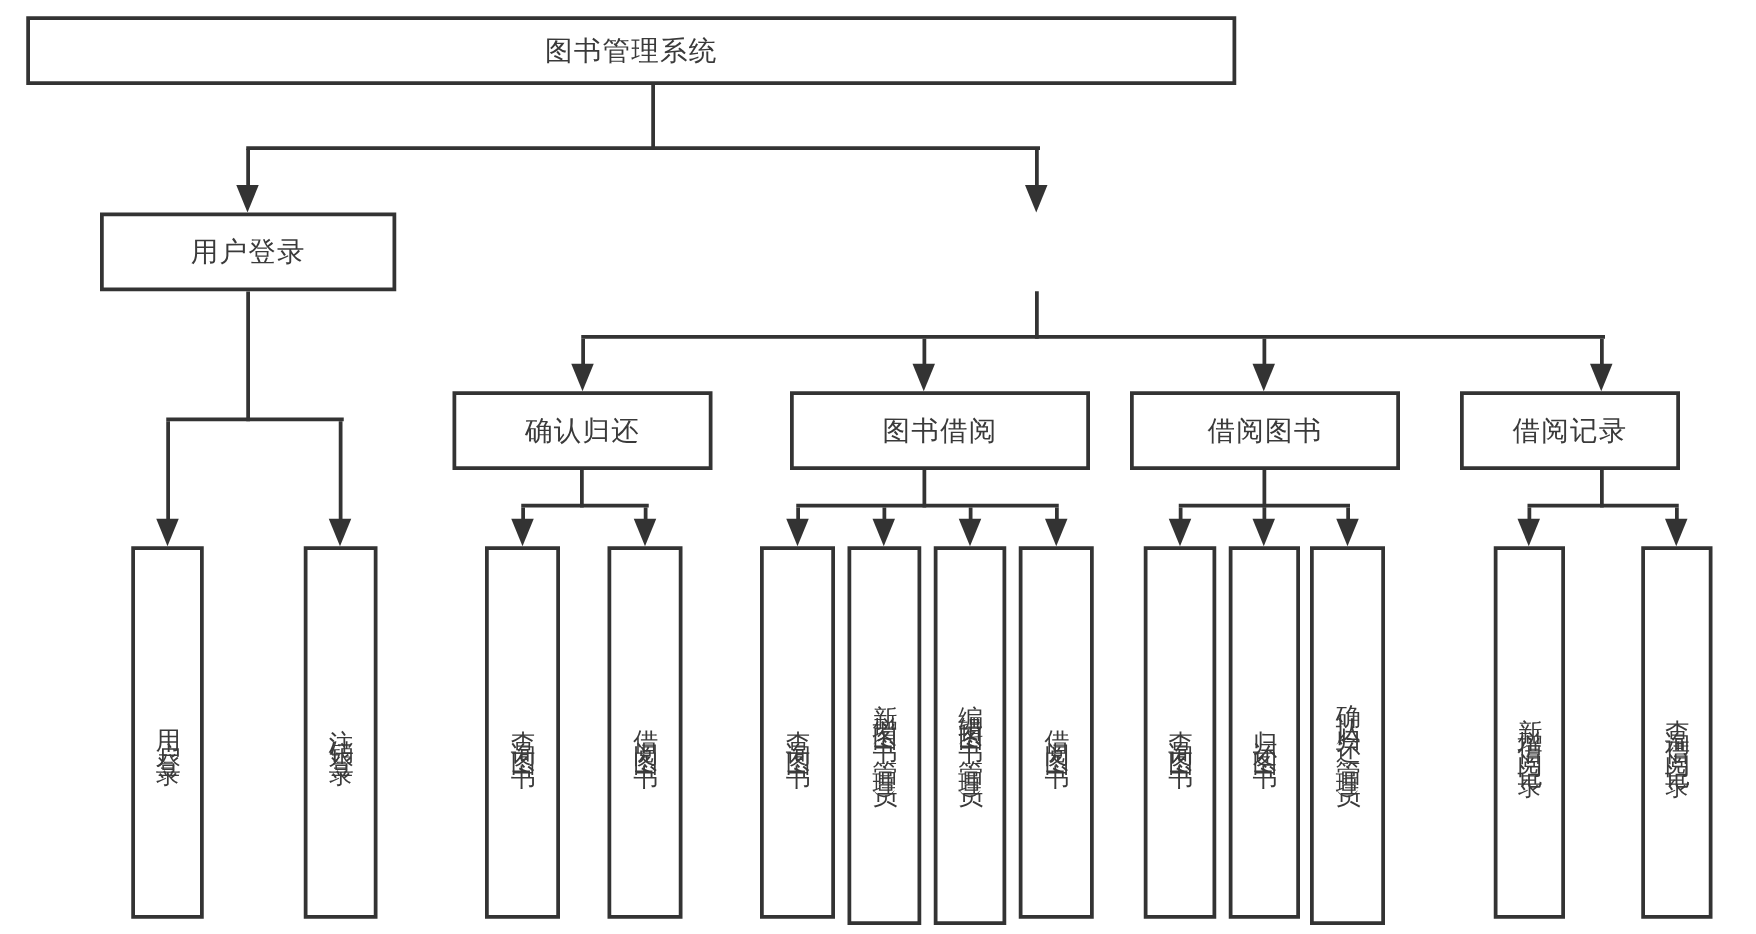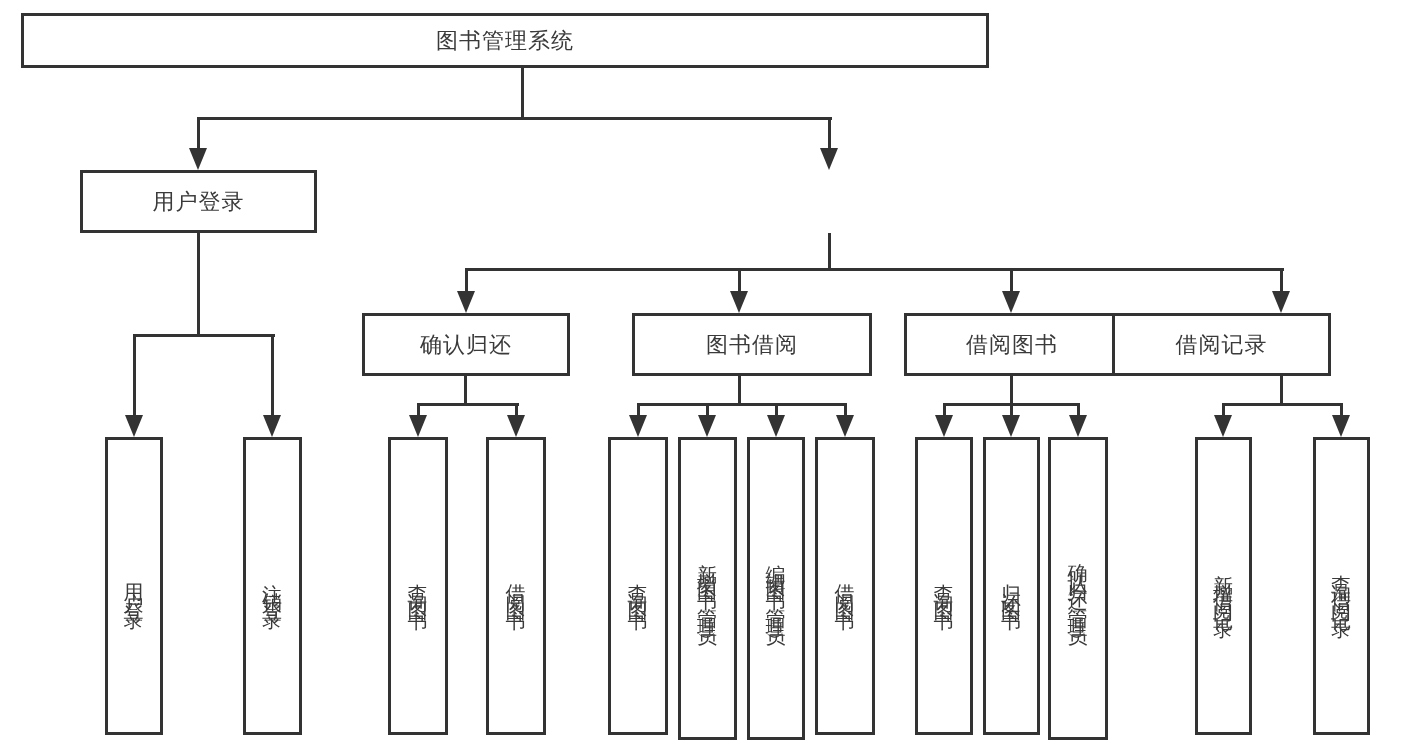--- a/index.html
+++ b/index.html
@@ -108,21 +108,21 @@
 
   <div class="hbox" style="left:362px; top:313px; width:208px; height:63px">
     <span>确认归还</span>
   </div>
   <div class="hbox" style="left:632px; top:313px; width:240px; height:63px">
     <span>图书借阅</span>
   </div>
   <div class="hbox" style="left:904px; top:313px; width:216px; height:63px">
     <span>借阅图书</span>
   </div>
-  <div class="hbox" style="left:1112px; top:313px; width:219px; height:63px">
+  <div class="hbox" style="left:1168px; top:313px; width:176px; height:63px">
     <span>借阅记录</span>
   </div>
 
   <div class="line" style="left:464px; top:376px; width:3px; height:30px"></div>
   <div class="line" style="left:417px; top:403px; width:102px; height:3px"></div>
   <div class="line" style="left:417px; top:406px; width:3px; height:10px"></div>
   <div class="line" style="left:515px; top:406px; width:3px; height:10px"></div>
   <div class="arrow" style="left:409px; top:415px"></div>
   <div class="arrow" style="left:507px; top:415px"></div>
 

